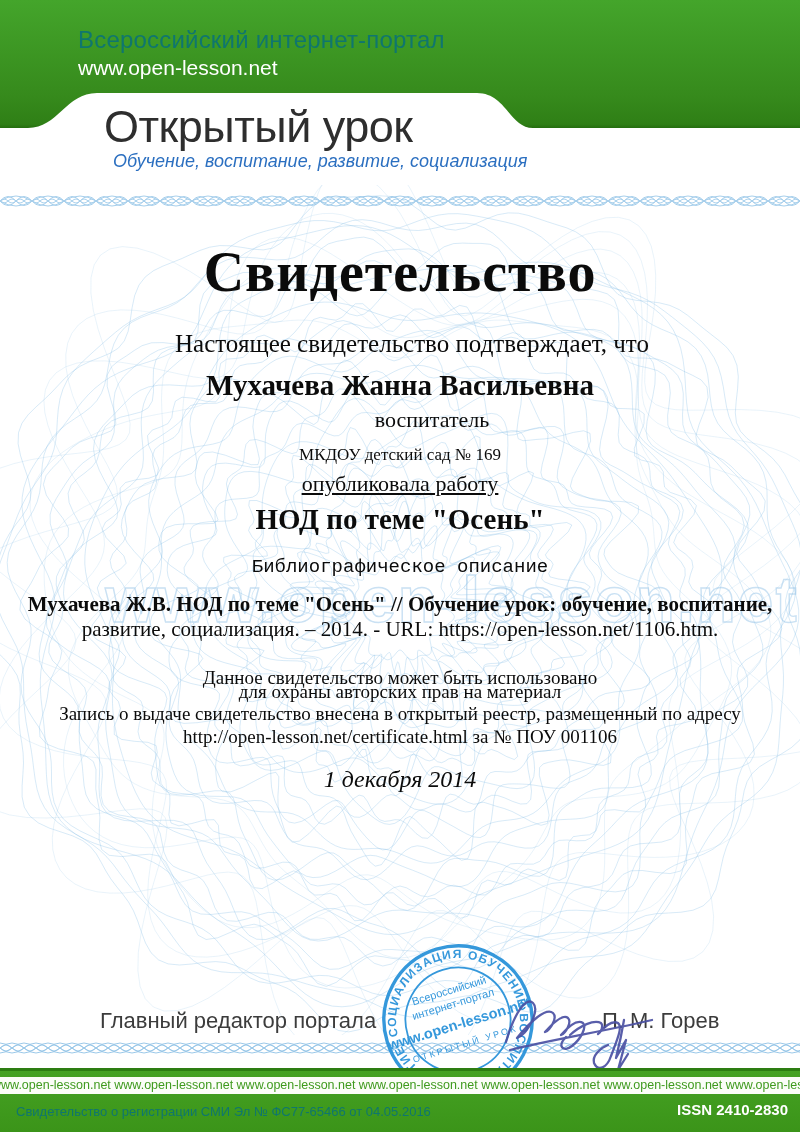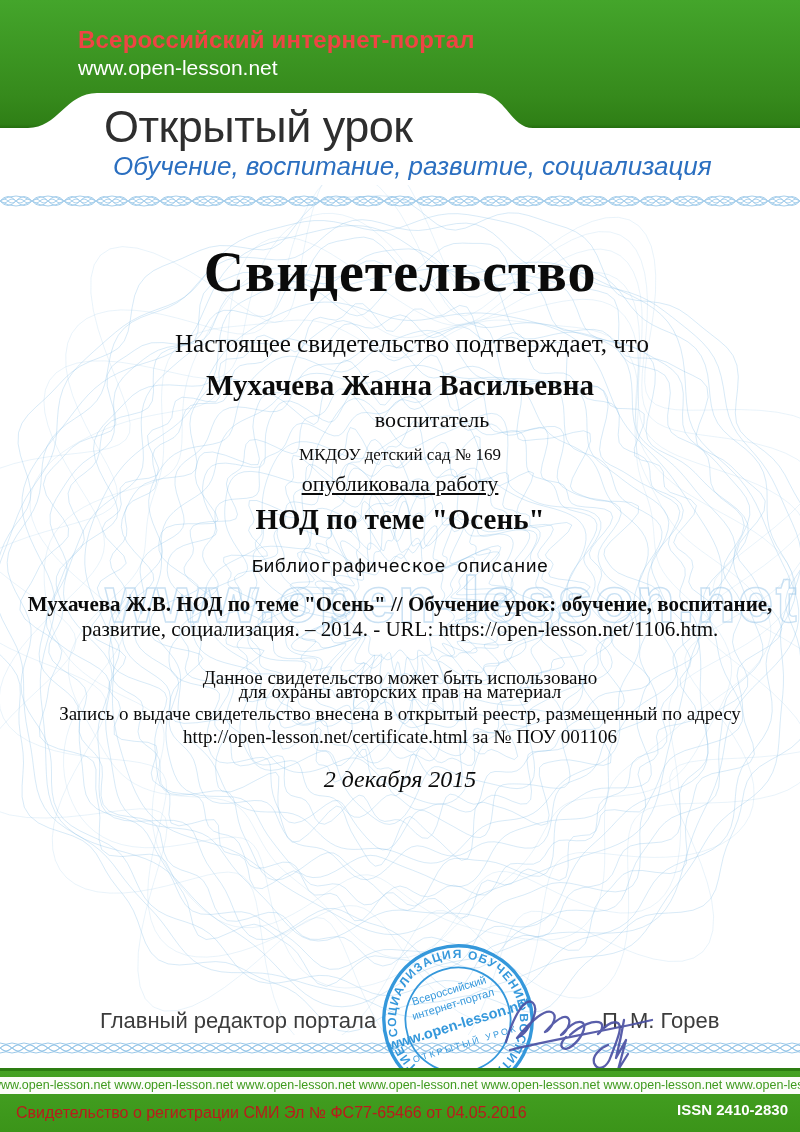--- a/index.html
+++ b/index.html
@@ -7,29 +7,29 @@
   body {
     width:800px; height:1132px; position:relative; overflow:hidden;
     background:#ffffff;
     font-family:"Liberation Sans", sans-serif;
   }
   .abs { position:absolute; }
 
   
   #header-band-svg { left:0; top:0; width:800px; height:130px; }
   .portal-line {
-    left:78px; top:26px; color:#ef4444; font-size:24px; font-weight:bold;
+    left:78px; top:26px; color:#0f766e; font-size:24px; font-weight:normal;
     letter-spacing:0.2px;
   }
   .site-line { left:78px; top:56px; color:#ffffff; font-size:21px; }
   .brand-title {
     left:104px; top:101px; color:#2e2e2e; font-size:45px; letter-spacing:-0.5px;
   }
   .brand-tagline {
-    left:113px; top:151px; color:#2b6fc0; font-size:26px; font-style:italic;
+    left:113px; top:151px; color:#2b6fc0; font-size:18px; font-style:italic;
   }
 
   
   #border-top-svg { left:0; top:190px; width:800px; height:22px; }
   #border-bottom-svg { left:0; top:1038px; width:800px; height:20px; }
   #rosette { left:0; top:185px; width:800px; height:850px; pointer-events:none; }
 
   
   .cert-line {
     left:0; width:800px; text-align:center; color:#0b0b0b;
@@ -61,21 +61,21 @@
   .footer {
     left:0; top:1068px; width:800px; height:64px;
     background:linear-gradient(180deg,#45a223 0%,#3b9419 100%);
     border-top:3px solid #2d7d12;
   }
   .url-strip {
     left:0; top:1077px; width:800px; height:17px; background:#fbfdf8;
     overflow:hidden; white-space:nowrap; font-size:12.5px; color:#3f9a1e;
     line-height:17px; text-indent:-8px;
   }
-  .reg-line { left:16px; top:1104px; font-size:16px; color:#b91c1c; }
+  .reg-line { left:16px; top:1104px; font-size:13px; color:#0f766e; }
   .issn-line { right:12px; top:1101px; font-size:15px; font-weight:bold; color:#ffffff; }
 </style>
 </head>
 <body>
 
 <svg id="header-band-svg" class="abs" viewBox="0 0 800 130" preserveAspectRatio="none">
   <defs>
     <linearGradient id="gGreen" x1="0" y1="0" x2="0" y2="1">
       <stop offset="0" stop-color="#44a52b"></stop>
       <stop offset="0.75" stop-color="#368a1c"></stop>
@@ -176,21 +176,21 @@
 <div class="abs cert-line cert-org">МКДОУ детский сад № 169</div>
 <div class="abs cert-line cert-action">опубликовала работу</div>
 <div class="abs cert-line cert-work">НОД по теме "Осень"</div>
 <div class="abs cert-line cert-bib-label">Библиографическое описание</div>
 <div class="abs cert-line cert-bib1">Мухачева Ж.В. НОД по теме "Осень" // Обучение урок: обучение, воспитание,</div>
 <div class="abs cert-line cert-bib2">развитие, социализация. – 2014. - URL: https://open-lesson.net/1106.htm.</div>
 <div class="abs cert-line cert-use1">Данное свидетельство может быть использовано</div>
 <div class="abs cert-line cert-use2">для охраны авторских прав на материал</div>
 <div class="abs cert-line cert-reg1">Запись о выдаче свидетельство внесена в открытый реестр, размещенный по адресу</div>
 <div class="abs cert-line cert-reg2">http://open-lesson.net/certificate.html за № ПОУ 001106</div>
-<div class="abs cert-line cert-date">2 декабря 2015</div>
+<div class="abs cert-line cert-date">1 декабря 2014</div>
 
 <div class="abs editor-label">Главный редактор портала</div>
 <div class="abs editor-name">П. М. Горев</div>
 
 <svg id="stamp-svg" class="abs" viewBox="-86 -86 172 172">
   <g fill="none" stroke="#2b93da">
     <circle r="74" stroke-width="3.4"></circle>
     <circle r="52.5" stroke-width="1.8"></circle>
   </g>
   <defs>

